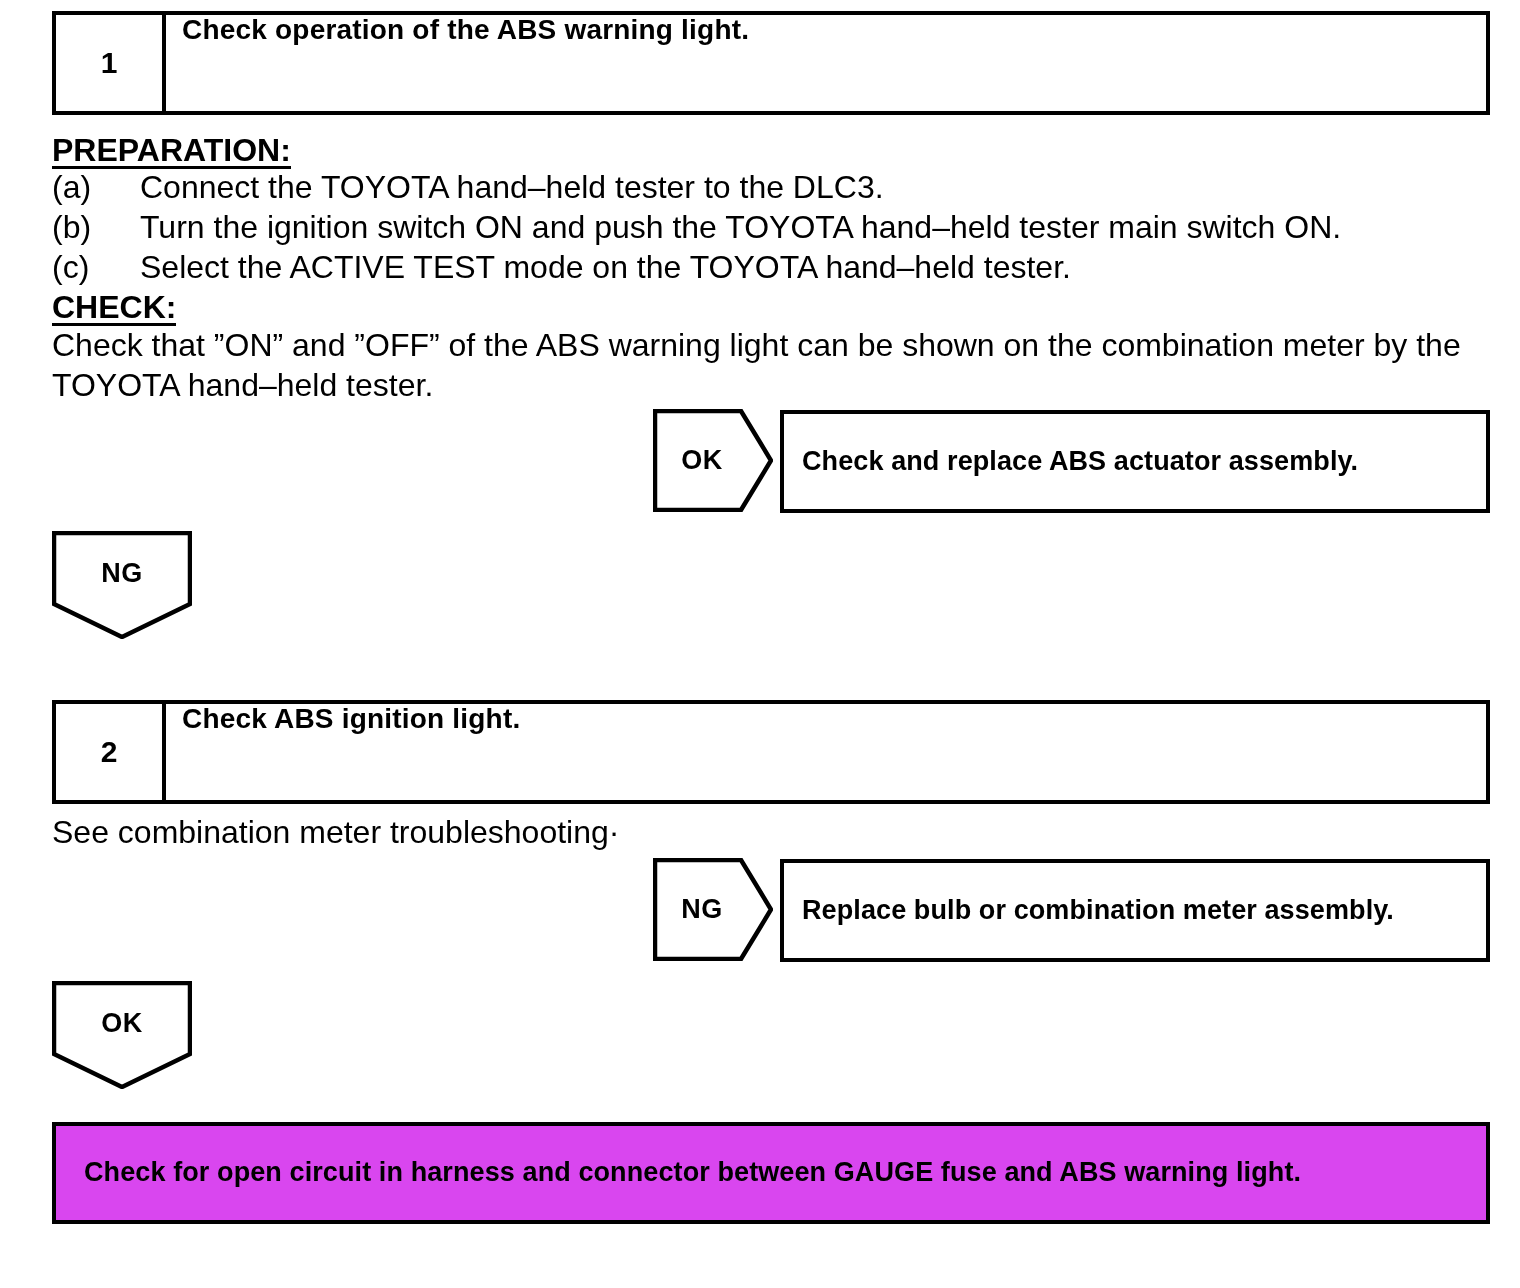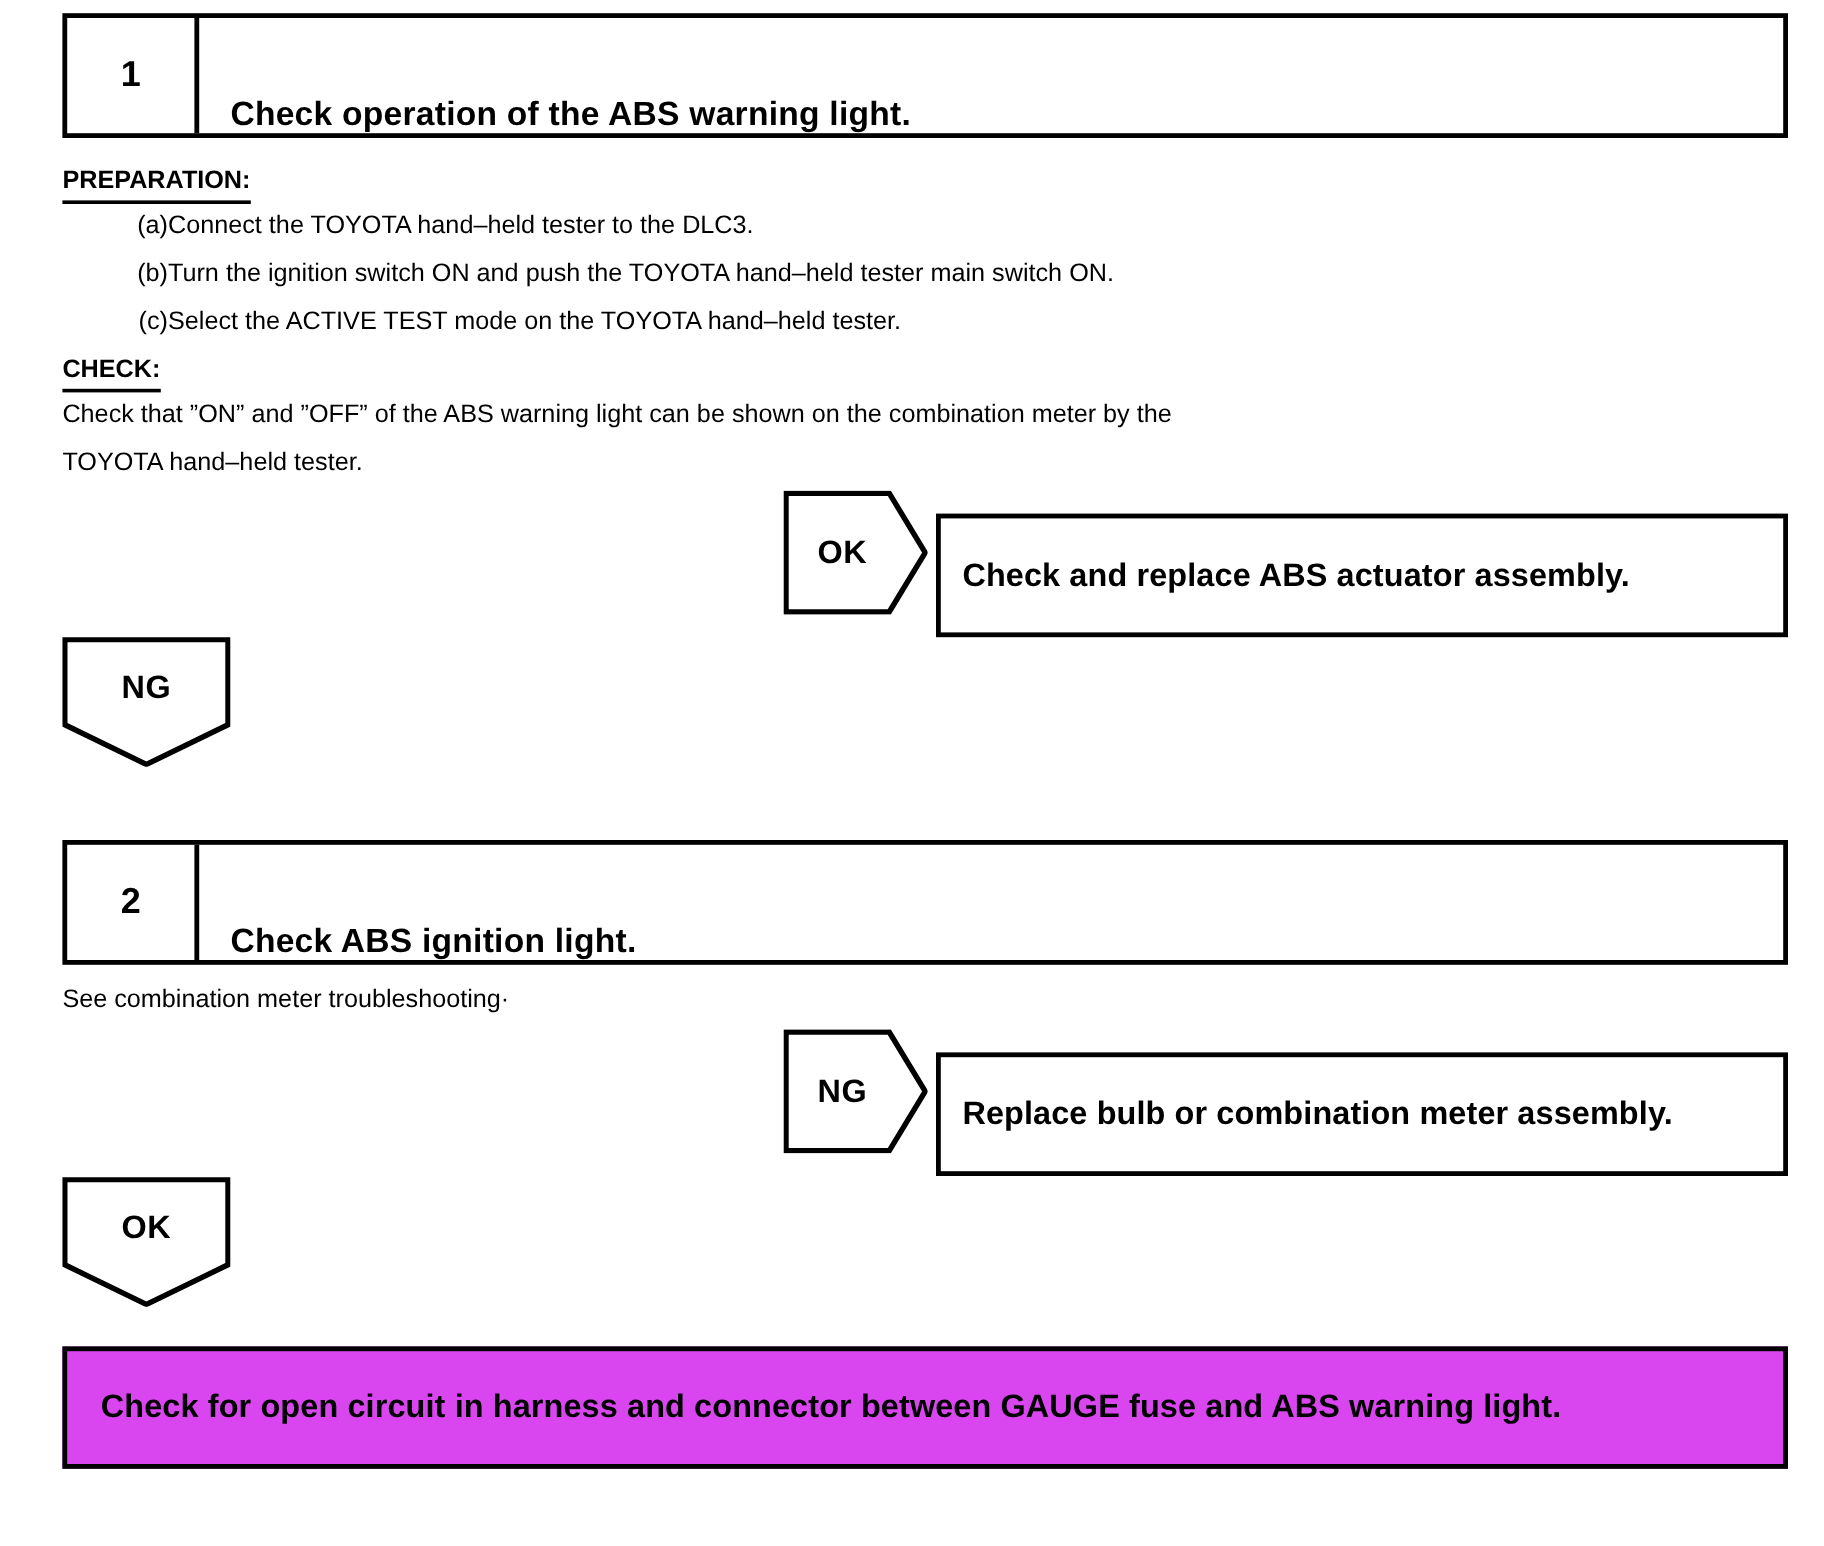--- a/index.html
+++ b/index.html
@@ -44,39 +44,37 @@
   }
   .step-num {
     font-size: 30px;
     font-weight: bold;
     letter-spacing: 0px;
     line-height: 1;
   }
   .step-title-cell {
     flex: 1;
     display: flex;
-    align-items: flex-end;
-    padding-left: 4px;
-    box-sizing: border-box;
-    margin-left: 22px;
+    align-items: flex-start;
+    padding-left: 16px;
+    box-sizing: border-box;
   }
   .step-title {
     font-size: 28px;
     font-weight: bold;
     letter-spacing: 0.2px;
     line-height: 1.1;
   }
 
   
   .text-block {
     position: absolute;
-    font-size: 21px;
+    font-size: 32px;
     line-height: 39px;
     white-space: nowrap;
-    text-align: right;
   }
   .heading-underlined {
     font-weight: bold;
     display: inline-block;
     border-bottom: 3px solid #000;
     padding-bottom: 1px;
     line-height: 30px;
   }
   .lettered-row {
     display: flex;
@@ -123,21 +121,20 @@
     letter-spacing: 0.5px;
   }
   .result-box {
     position: absolute;
     border: 4px solid #000;
     background: #fff;
     box-sizing: border-box;
     display: flex;
     align-items: center;
     padding-left: 18px;
-    margin-top: 18px;
   }
   .result-text {
     font-size: 27px;
     font-weight: bold;
     letter-spacing: 0.1px;
     line-height: 1.15;
   }
 
   
   .down-arrow {

